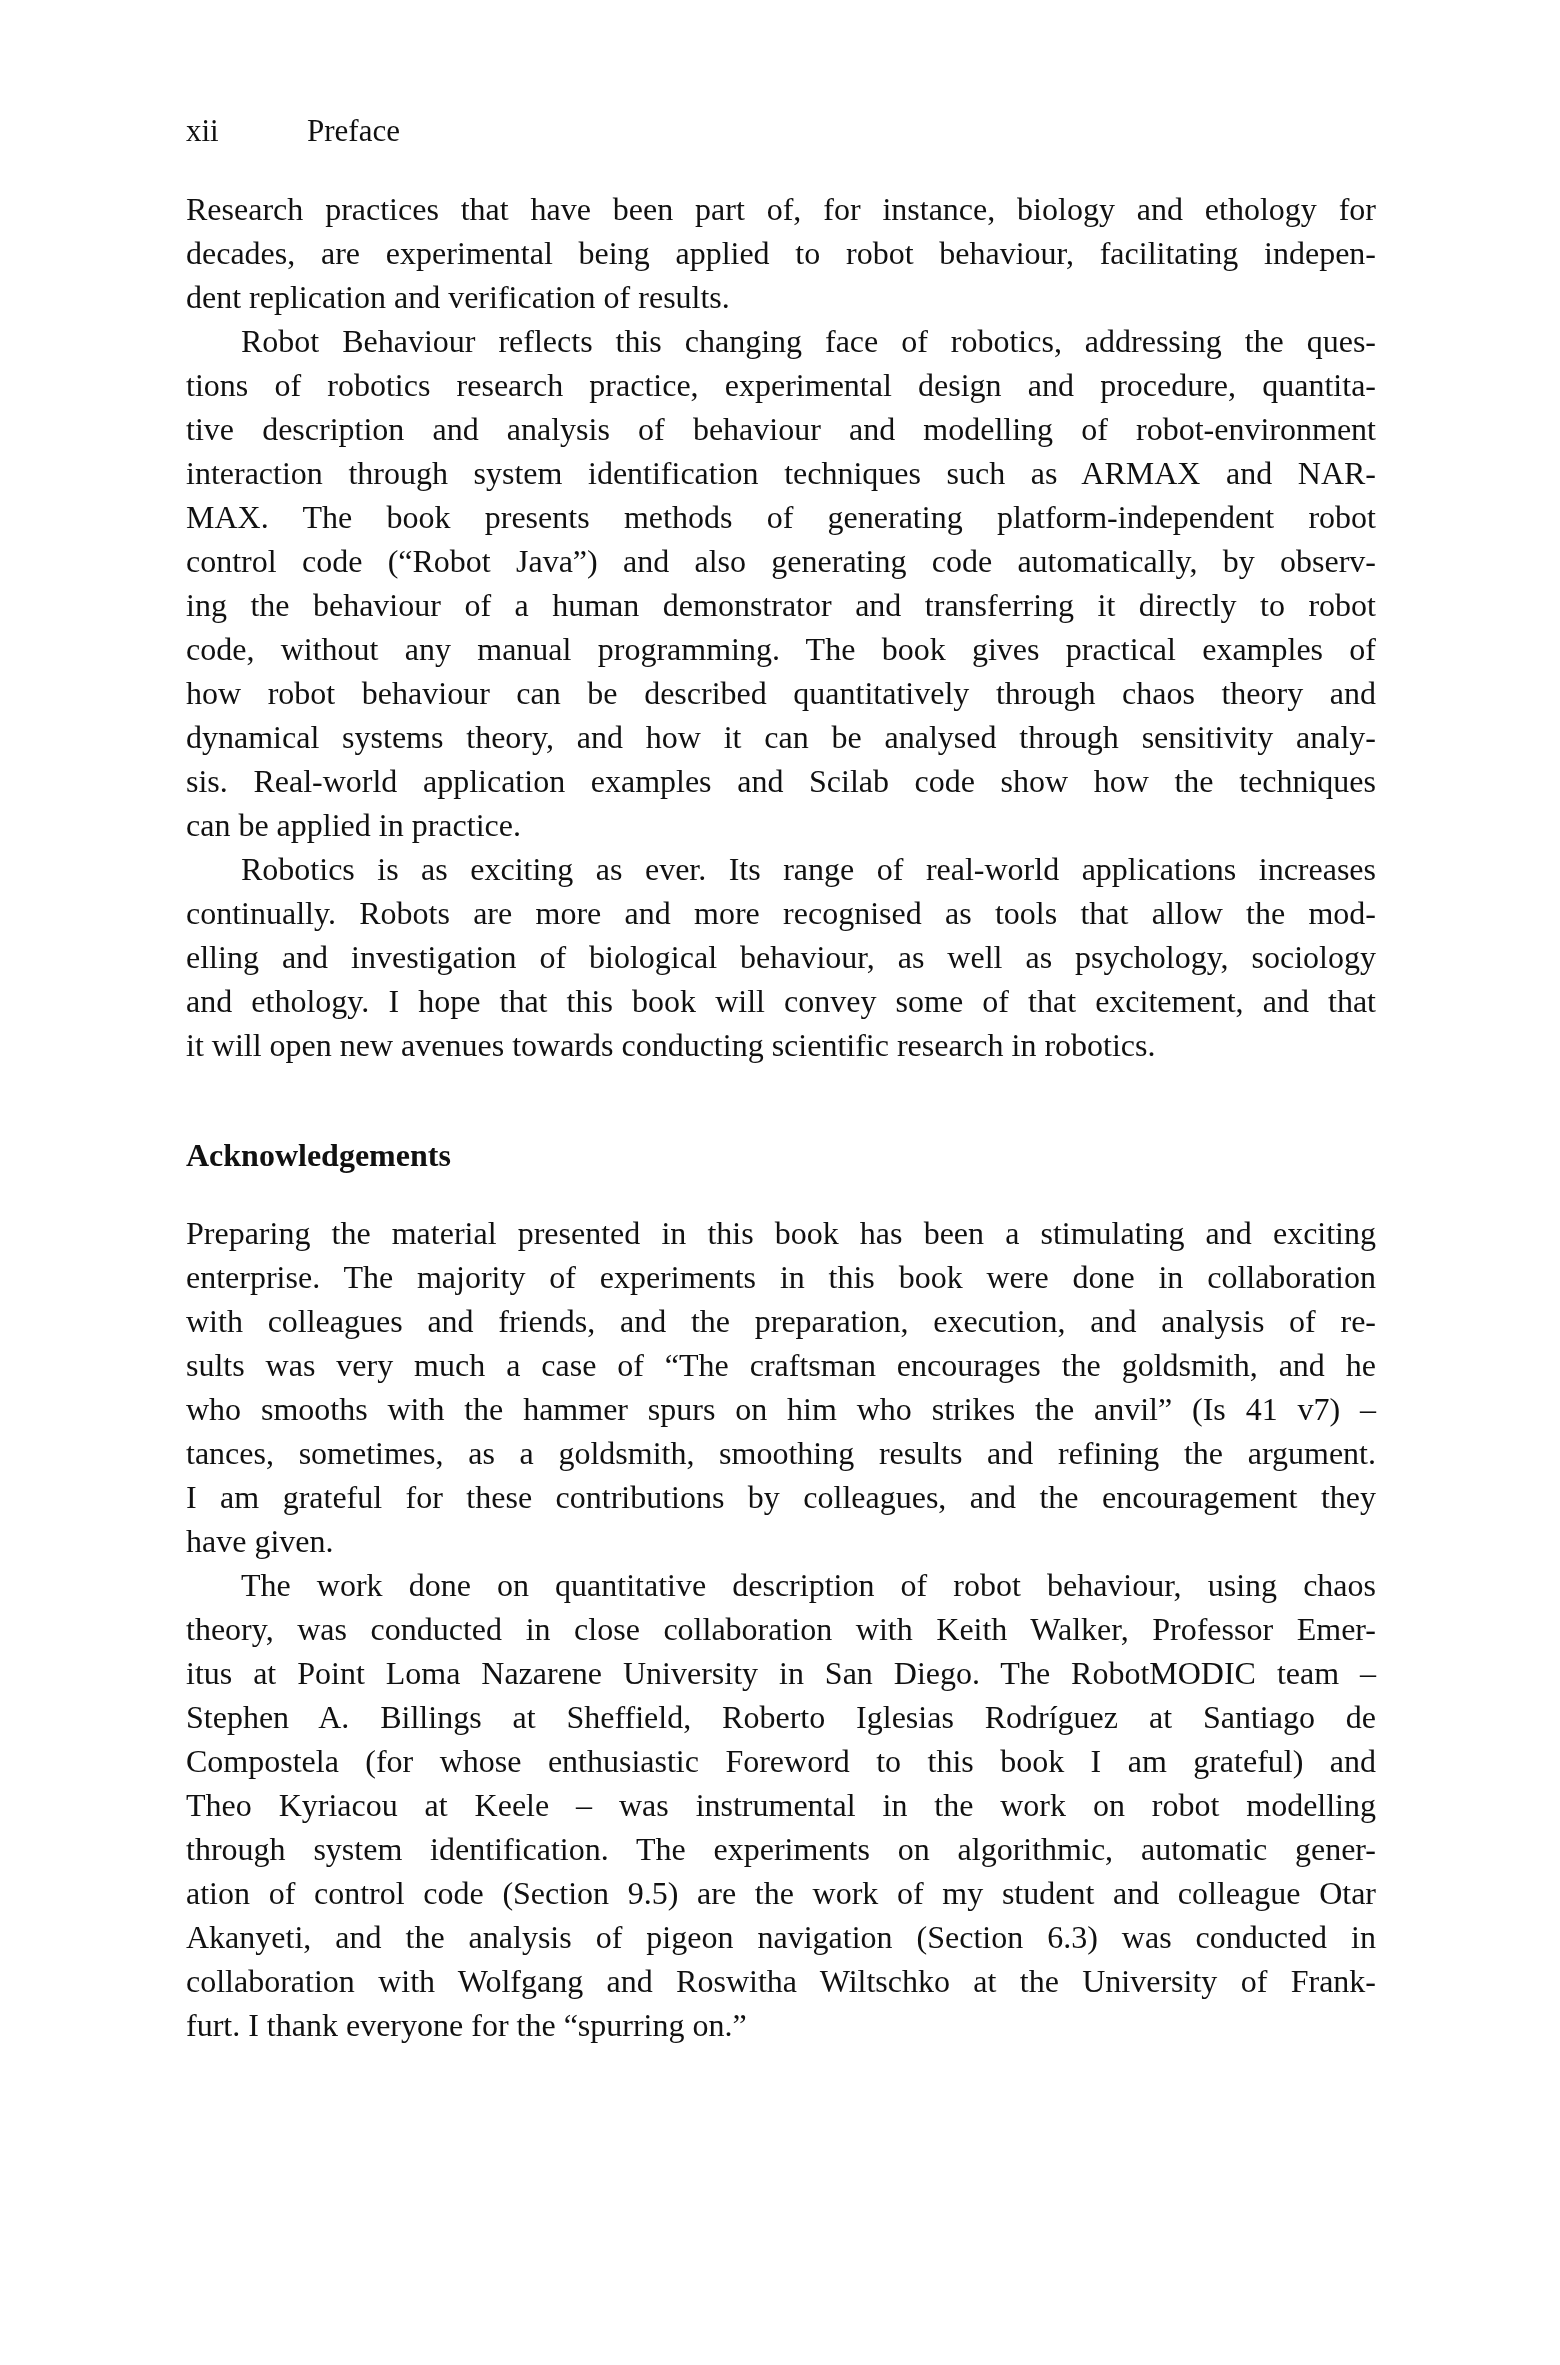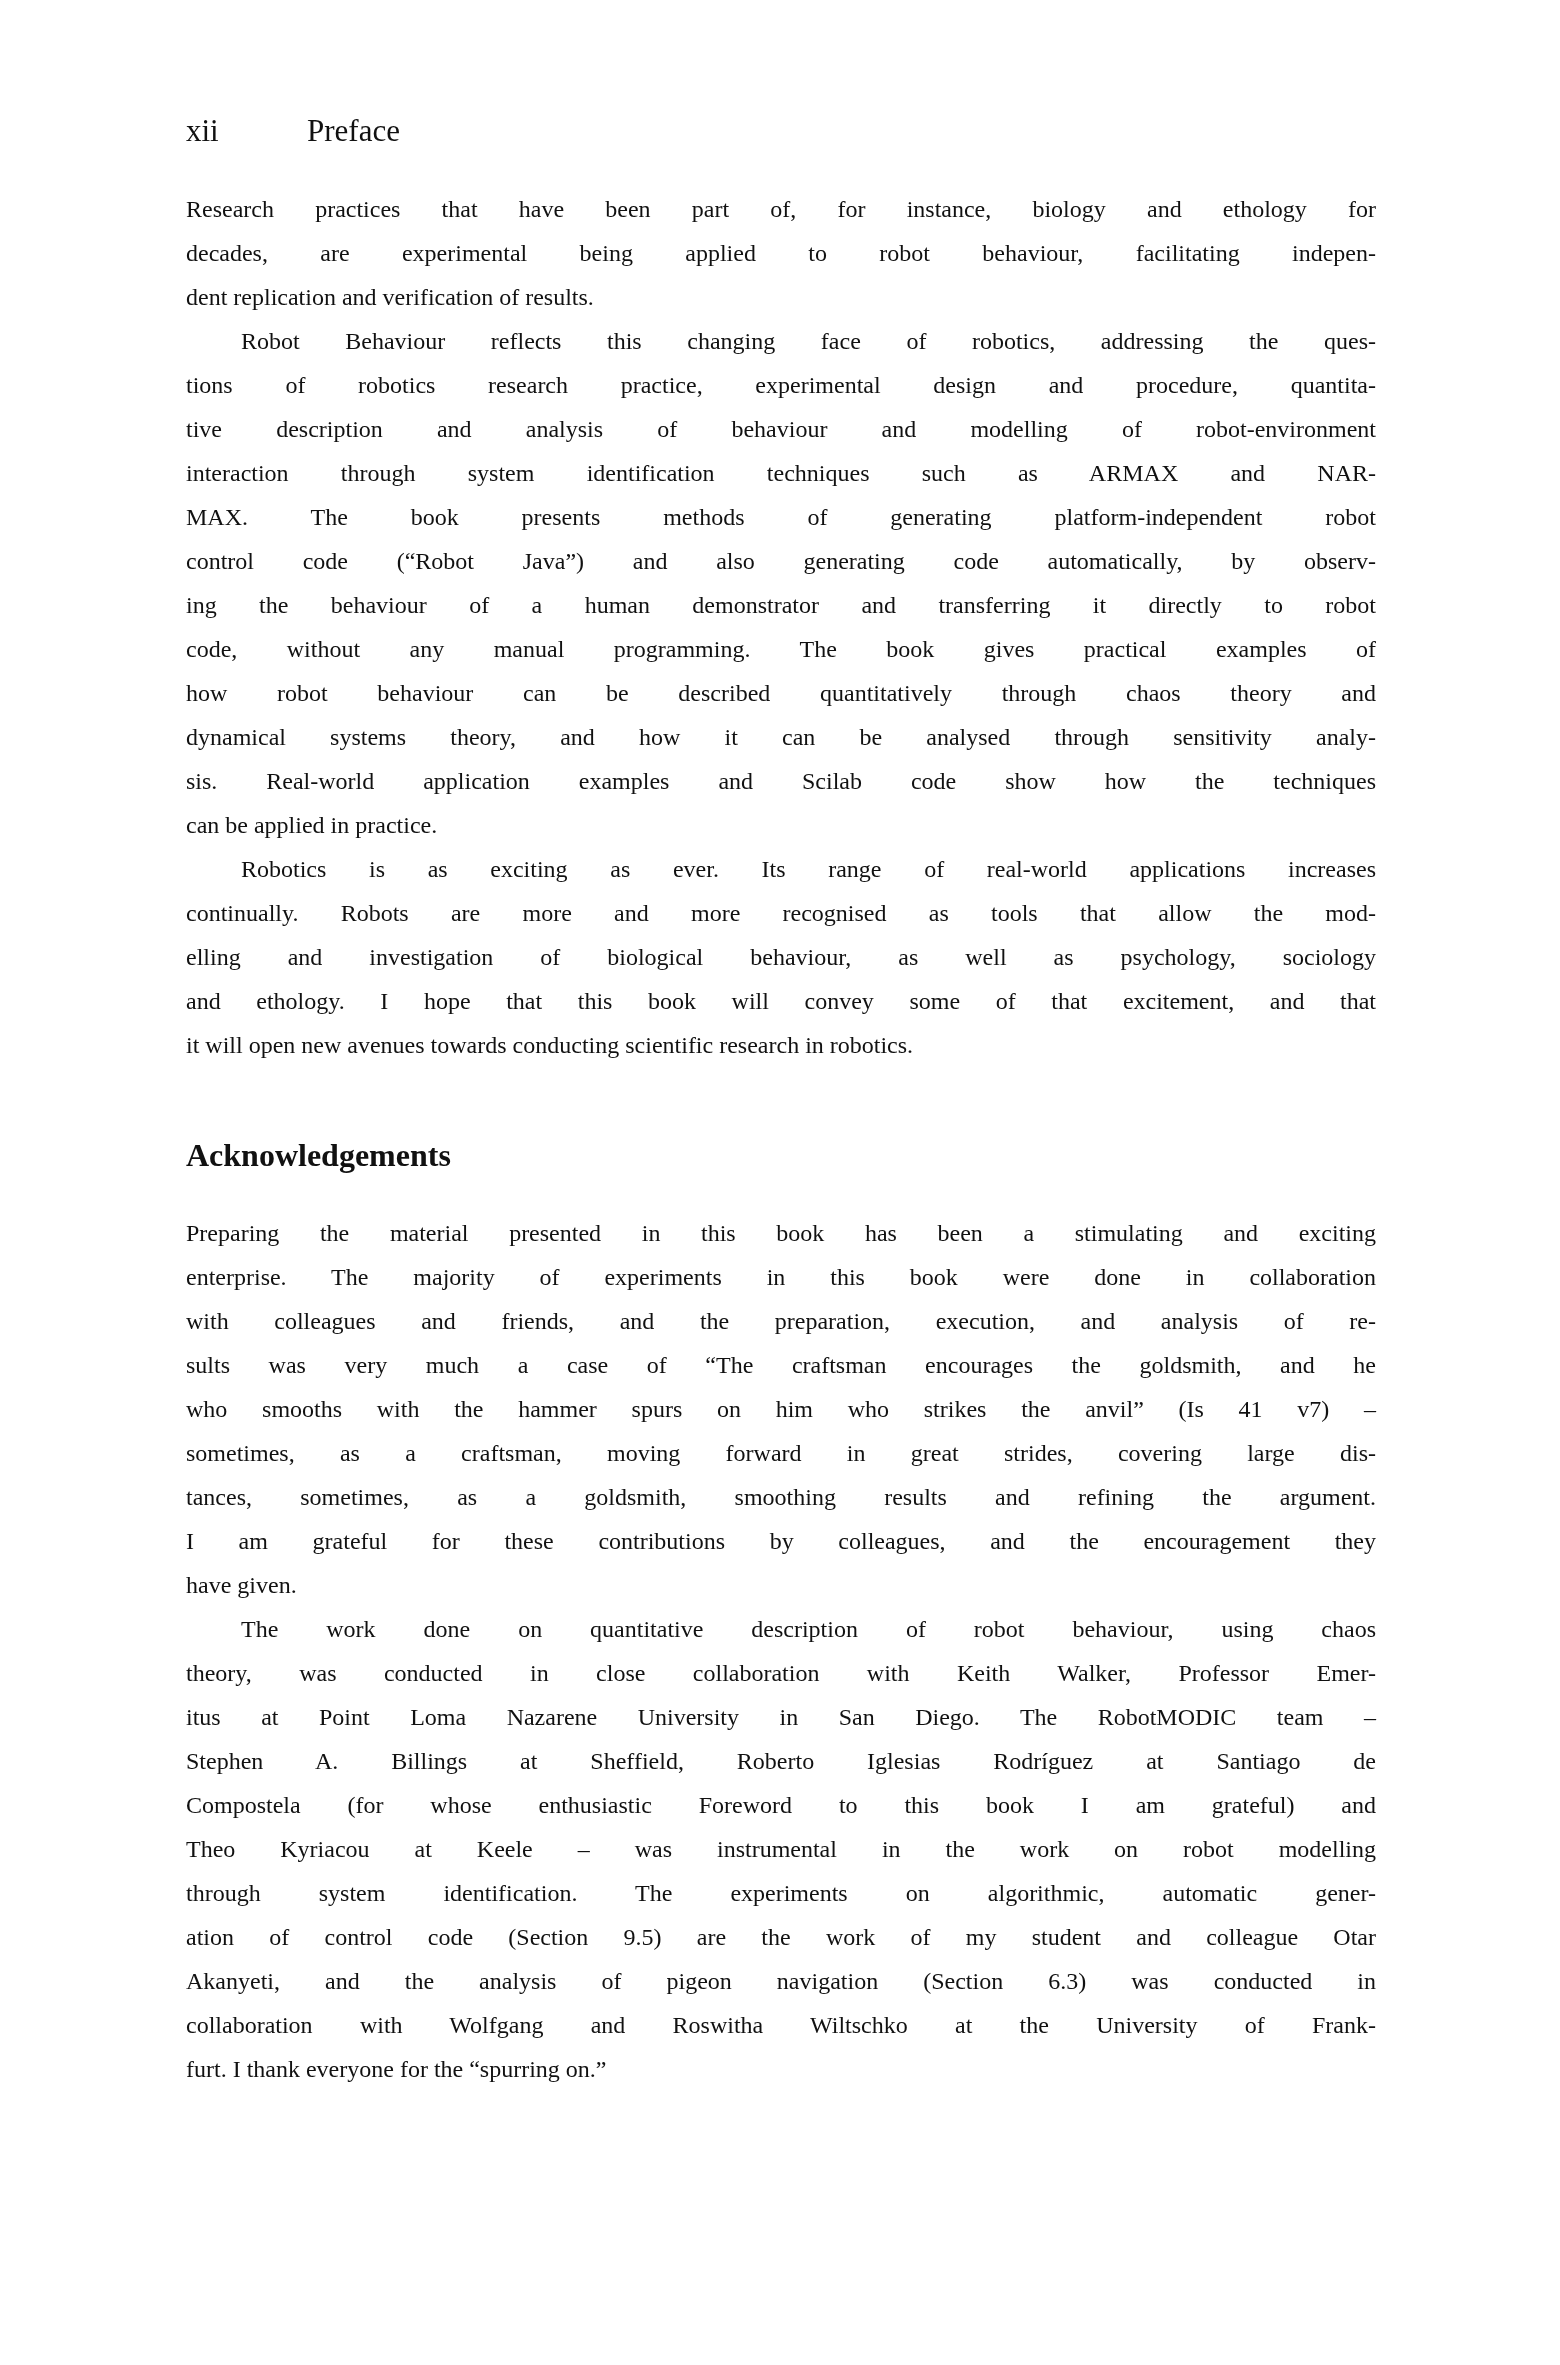--- a/index.html
+++ b/index.html
@@ -10,21 +10,21 @@
   }
   .page { position: absolute; left: 0; top: 0; width: 1272px; height: 2366px; }
   .running-head {
     position: absolute; left: 186px; top: 112px; height: 37px;
     font-size: 31px; line-height: 37px; white-space: nowrap;
   }
   .running-head .folio { position: absolute; left: 0; top: 0; }
   .running-head .title { position: absolute; left: 121px; top: 0; }
   .block {
     position: absolute; left: 186px; width: 1190px;
-    font-size: 24px;
+    font-size: 32px;
   }
   .line {
     height: 44px; line-height: 44px; white-space: nowrap;
     text-align: justify; text-align-last: justify;
     overflow: visible;
   }
   .line.last { text-align-last: left; }
   .line.indent { padding-left: 55px; }
   .heading {
     position: absolute; left: 186px; top: 1134px;
@@ -73,21 +73,20 @@
 
   <div class="heading">Acknowledgements</div>
 
   <div class="block" id="ack-block" style="top:1211px;">
       <div>
         <div class="line"><span>Preparing the material presented in this book has been a stimulating and exciting</span></div>
         <div class="line"><span>enterprise. The majority of experiments in this book were done in collaboration</span></div>
         <div class="line"><span>with colleagues and friends, and the preparation, execution, and analysis of re-</span></div>
         <div class="line"><span>sults was very much a case of “The craftsman encourages the goldsmith, and he</span></div>
         <div class="line"><span>who smooths with the hammer spurs on him who strikes the anvil” (Is 41 v7) –</span></div>
-        <div class="line"><span>sometimes, as a craftsman, moving forward in great strides, covering large dis-</span></div>
         <div class="line"><span>tances, sometimes, as a goldsmith, smoothing results and refining the argument.</span></div>
         <div class="line"><span>I am grateful for these contributions by colleagues, and the encouragement they</span></div>
         <div class="line last"><span>have given.</span></div>
       </div>
       <div>
         <div class="line indent"><span>The work done on quantitative description of robot behaviour, using chaos</span></div>
         <div class="line"><span>theory, was conducted in close collaboration with Keith Walker, Professor Emer-</span></div>
         <div class="line"><span>itus at Point Loma Nazarene University in San Diego. The RobotMODIC team –</span></div>
         <div class="line"><span>Stephen A. Billings at Sheffield, Roberto Iglesias Rodríguez at Santiago de</span></div>
         <div class="line"><span>Compostela (for whose enthusiastic Foreword to this book I am grateful) and</span></div>

